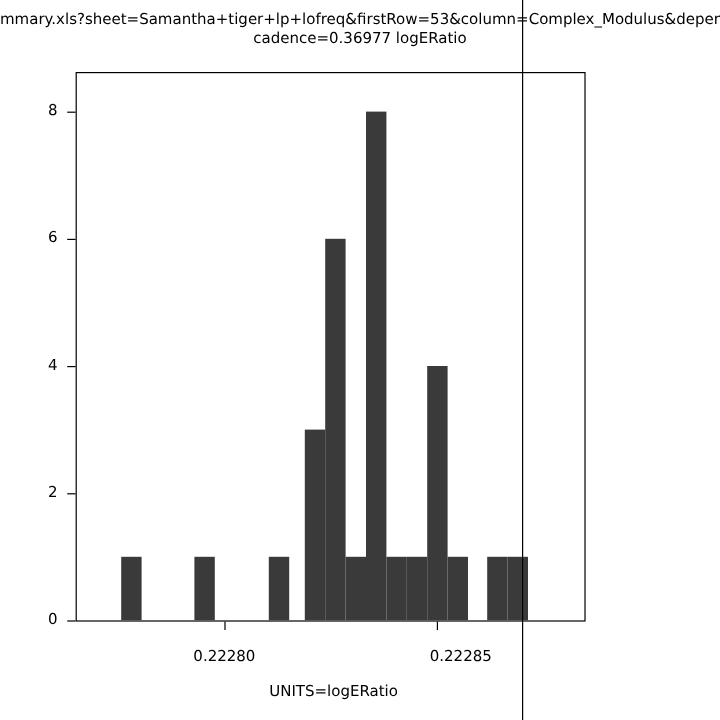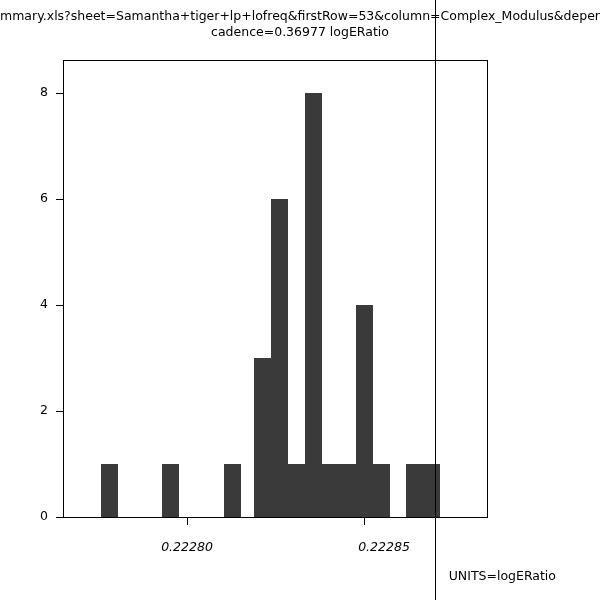--- a/index.html
+++ b/index.html
@@ -89,28 +89,27 @@
     height: 7px;
     background: #000000;
   }
   .tick-x-label {
     position: absolute;
     top: 540px;
     font-size: 12.5px;
     line-height: 13px;
     text-align: center;
     width: 80px;
-    font-style: italic;
   }
   #xlabel {
     position: absolute;
     top: 568px;
     left: 0;
     width: 556px;
-    text-align: right;
+    text-align: center;
     font-size: 12.5px;
   }
 </style>
 </head>
 <body>
 
 <div id="root">
 
   <div class="title-block">
     <span class="title-line">mmary.xls?sheet=Samantha+tiger+lp+lofreq&amp;firstRow=53&amp;column=Complex_Modulus&amp;depend</span>

